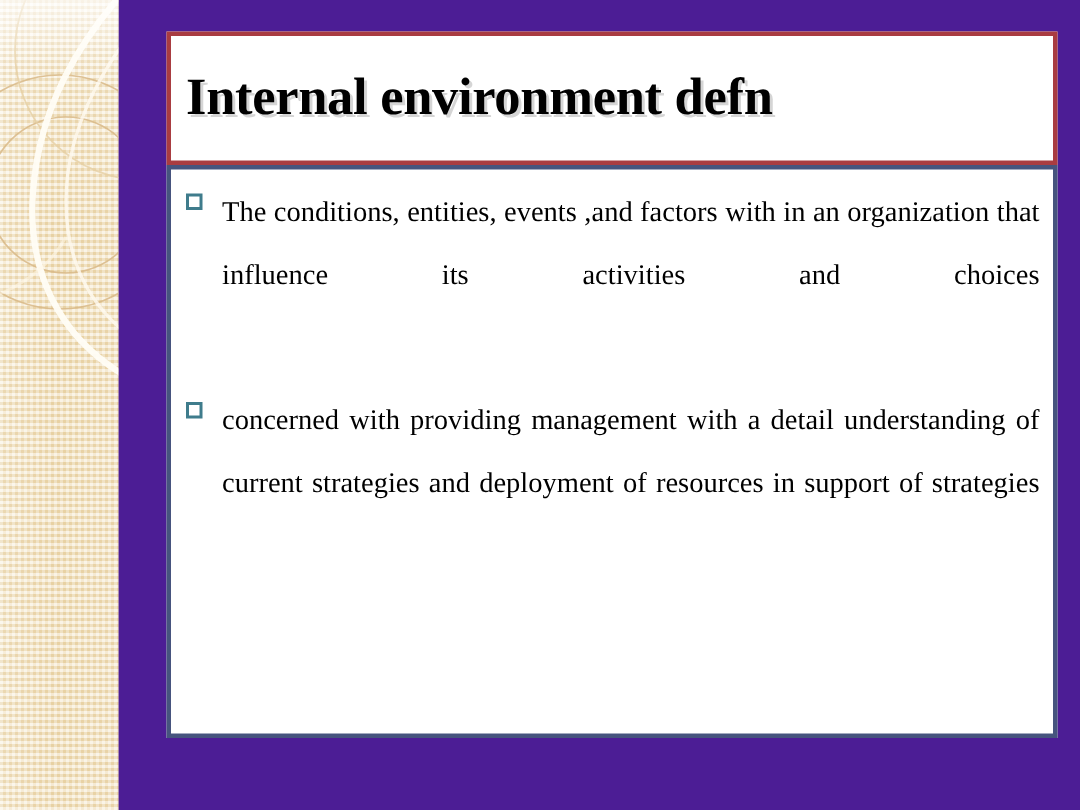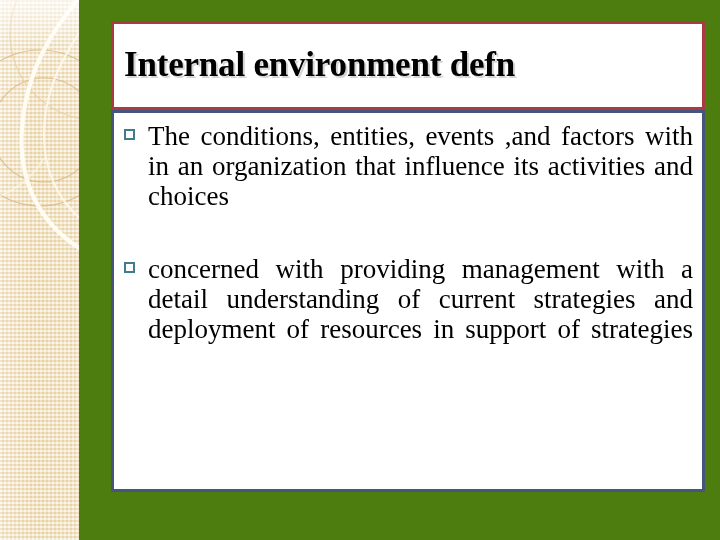--- a/index.html
+++ b/index.html
@@ -5,21 +5,21 @@
 <style>
   html, body {
     margin: 0;
     padding: 0;
     background: #ffffff;
   }
   #slide {
     position: relative;
     width: 720px;
     height: 540px;
-    background: #4d7c0f;
+    background: #4c1d95;
     overflow: hidden;
     font-family: "Liberation Serif", "DejaVu Serif", serif;
     text-decoration: underline;
   }
 
   
   #sidebar {
     position: absolute;
     left: 0;
     top: 0;
@@ -99,22 +99,22 @@
 
   ul.bullets {
     list-style: none;
     margin: 0;
     padding: 0;
   }
   li.bullet {
     position: relative;
     padding-left: 25px;
     margin: 0 0 0 0;
-    font-size: 27px;
-    line-height: 30px;
+    font-size: 19px;
+    line-height: 42px;
     color: #000000;
     text-align: justify;
     text-justify: inter-word;
   }
   li.bullet + li.bullet { margin-top: 13px; }
   .bullet-marker {
     position: absolute;
     left: 1px;
     top: 8px;
     width: 11px;

